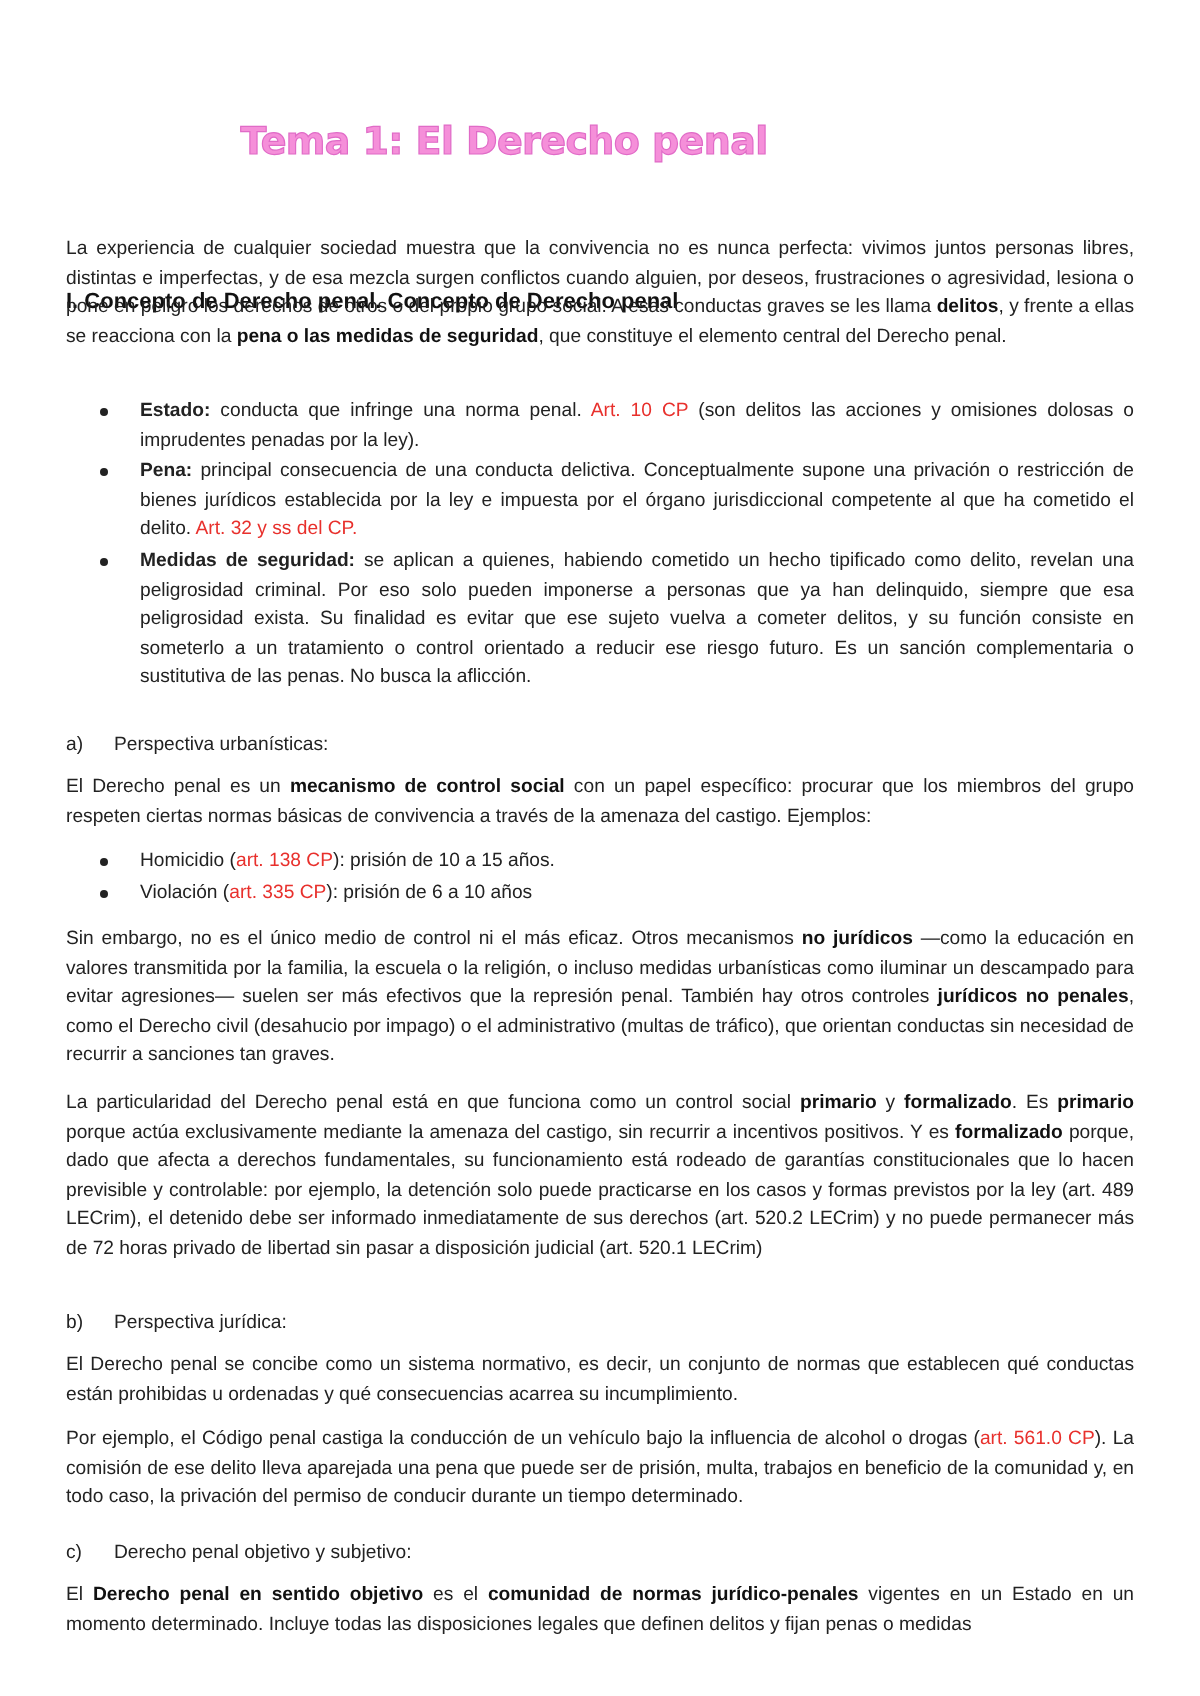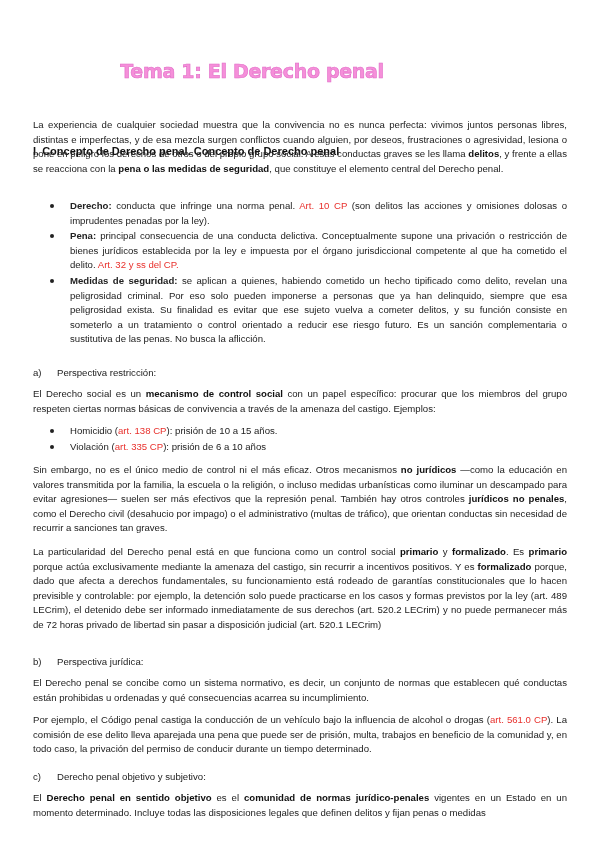--- a/index.html
+++ b/index.html
@@ -36,29 +36,29 @@
 
 <div class="page">
   <div class="title">Tema 1: El Derecho penal</div>
   <div class="h1">I. Concepto de Derecho penal. Concepto de Derecho penal</div>
 
   <p class="p" style="top:118px">
     <span>La experiencia de cualquier sociedad muestra que la convivencia no es nunca perfecta: vivimos juntos personas libres, distintas e imperfectas, y de esa mezcla surgen conflictos cuando alguien, por deseos, frustraciones o agresividad, lesiona o pone en peligro los derechos de otros o del propio grupo social. A esas conductas graves se les llama </span><b>delitos</b><span>, y frente a ellas se reacciona con la </span><b>pena o las medidas de seguridad</b><span>, que constituye el elemento central del Derecho penal.</span>
   </p>
 
   <ul class="bl" style="top:199px">
-    <li><b>Derecho:</b><span> conducta que infringe una norma penal. </span><span class="red">Art. 10 CP</span><span> (son delitos las acciones y omisiones dolosas o imprudentes penadas por la ley).</span></li>
+    <li><b>Estado:</b><span> conducta que infringe una norma penal. </span><span class="red">Art. 10 CP</span><span> (son delitos las acciones y omisiones dolosas o imprudentes penadas por la ley).</span></li>
     <li><b>Pena:</b><span> principal consecuencia de una conducta delictiva. Conceptualmente supone una privación o restricción de bienes jurídicos establecida por la ley e impuesta por el órgano jurisdiccional competente al que ha cometido el delito. </span><span class="red">Art. 32 y ss del CP.</span></li>
     <li><b>Medidas de seguridad:</b><span> se aplican a quienes, habiendo cometido un hecho tipificado como delito, revelan una peligrosidad criminal. Por eso solo pueden imponerse a personas que ya han delinquido, siempre que esa peligrosidad exista. Su finalidad es evitar que ese sujeto vuelva a cometer delitos, y su función consiste en someterlo a un tratamiento o control orientado a reducir ese riesgo futuro. Es un sanción complementaria o sustitutiva de las penas. No busca la aflicción.</span></li>
   </ul>
 
-  <div class="sub" style="top:366px"><span class="lbl">a)</span><span>Perspectiva restricción:</span></div>
+  <div class="sub" style="top:366px"><span class="lbl">a)</span><span>Perspectiva urbanísticas:</span></div>
 
   <p class="p" style="top:387px">
-    <span>El Derecho social es un </span><b>mecanismo de control social</b><span> con un papel específico: procurar que los miembros del grupo respeten ciertas normas básicas de convivencia a través de la amenaza del castigo. Ejemplos:</span>
+    <span>El Derecho penal es un </span><b>mecanismo de control social</b><span> con un papel específico: procurar que los miembros del grupo respeten ciertas normas básicas de convivencia a través de la amenaza del castigo. Ejemplos:</span>
   </p>
 
   <ul class="bl" style="top:424px">
     <li><span>Homicidio (</span><span class="red">art. 138 CP</span><span>): prisión de 10 a 15 años.</span></li>
     <li><span>Violación (</span><span class="red">art. 335 CP</span><span>): prisión de 6 a 10 años</span></li>
   </ul>
 
   <p class="p" style="top:463px">
     <span>Sin embargo, no es el único medio de control ni el más eficaz. Otros mecanismos </span><b>no jurídicos</b><span> —como la educación en valores transmitida por la familia, la escuela o la religión, o incluso medidas urbanísticas como iluminar un descampado para evitar agresiones— suelen ser más efectivos que la represión penal. También hay otros controles </span><b>jurídicos no penales</b><span>, como el Derecho civil (desahucio por impago) o el administrativo (multas de tráfico), que orientan conductas sin necesidad de recurrir a sanciones tan graves.</span>
   </p>

